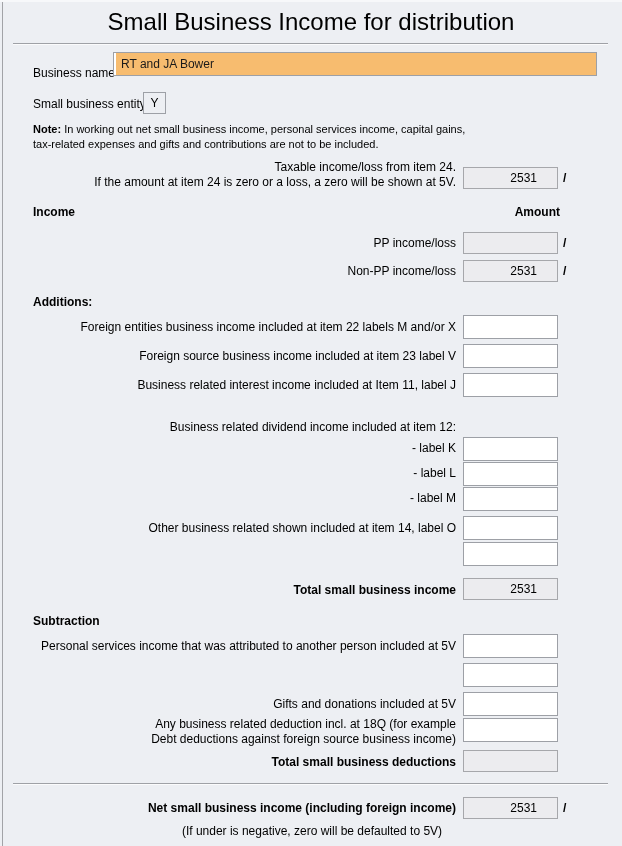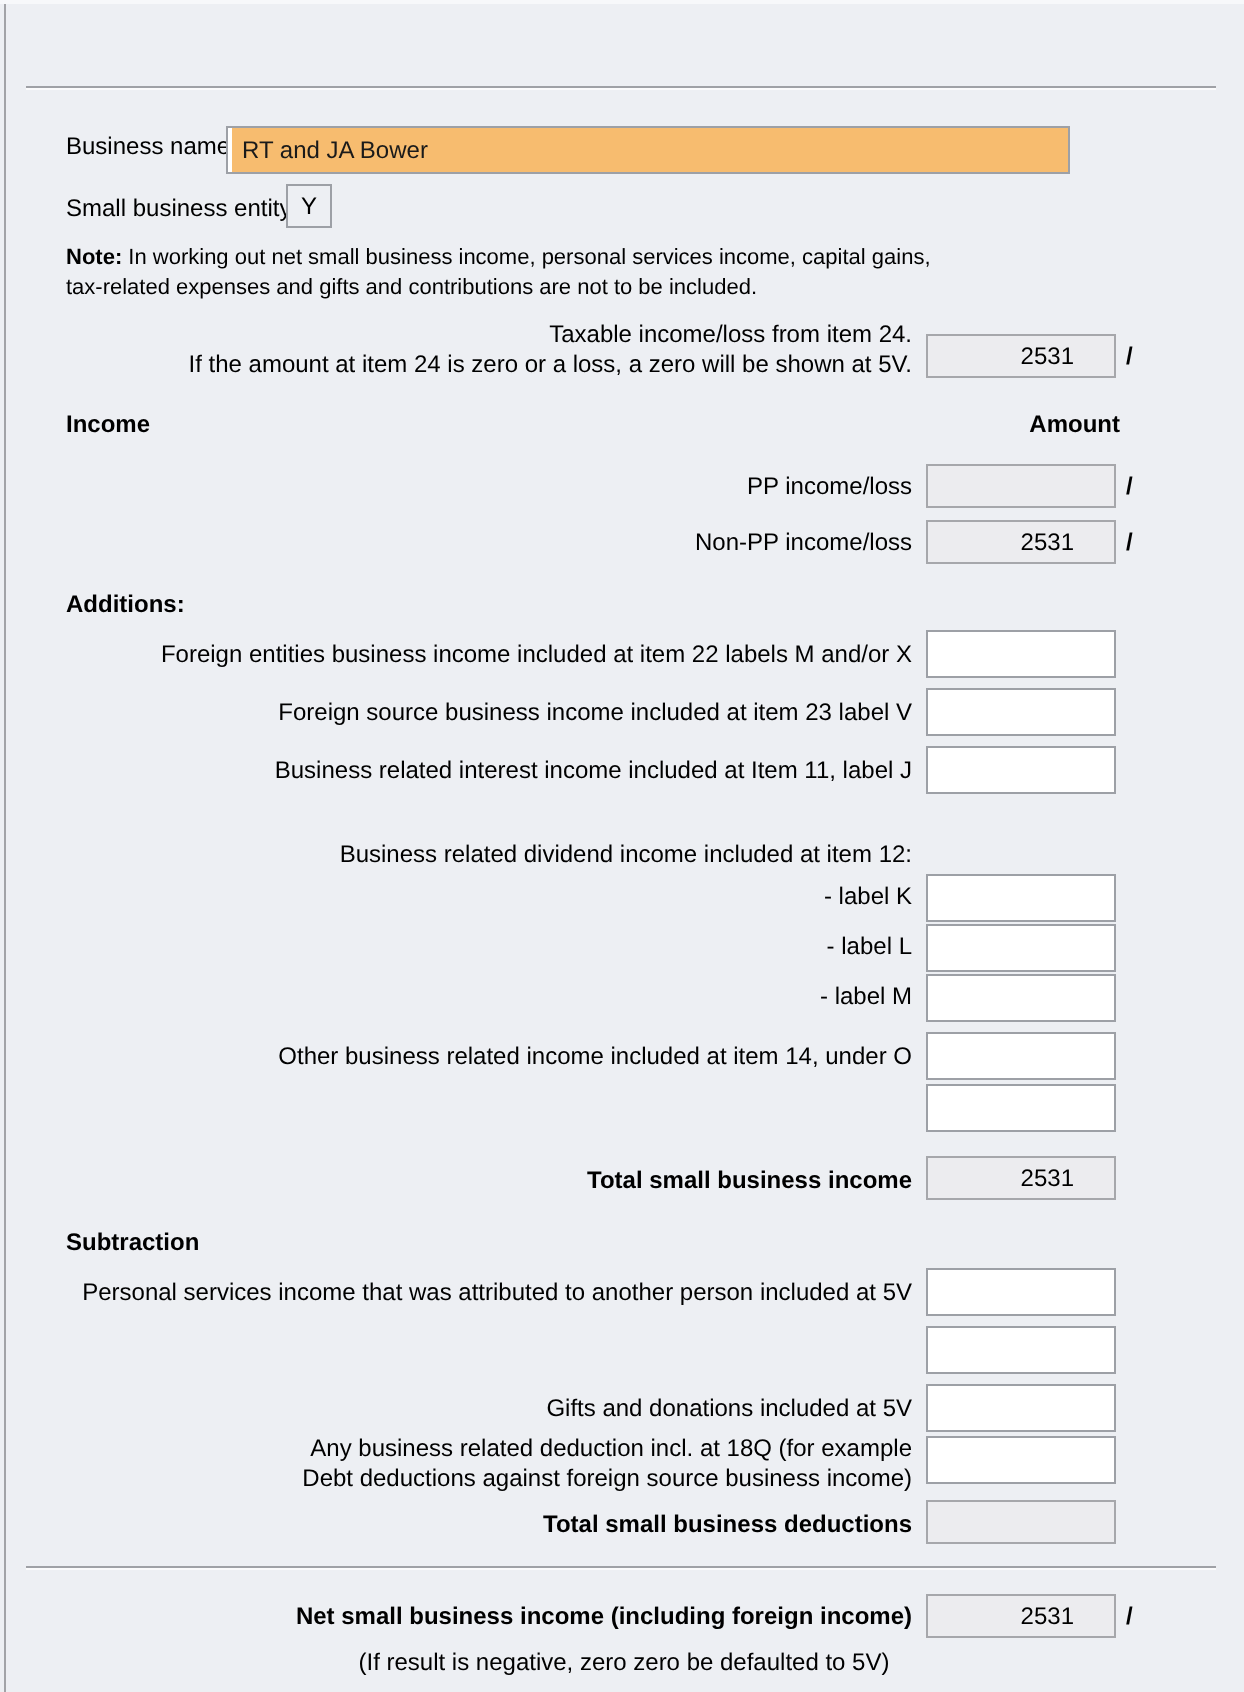--- a/index.html
+++ b/index.html
@@ -37,21 +37,21 @@
     font-family: "Liberation Sans", sans-serif; font-size: 12px;
     padding: 0 20px; text-align: right;
   }
   .field.readonly {
     height: 22px; background: #ececef; border-color: #a6a7ab;
     line-height: 20px;
   }
   .slash { position: absolute; left: 563px; font-size: 12px; font-weight: bold; }
 
   .bizname {
-    position: absolute; left: 113px; top: 63px; width: 422px; height: 24px;
+    position: absolute; left: 113px; top: 52px; width: 484px; height: 24px;
     border: 1px solid #9da0a6; background: #f7bc6f;
     box-shadow: inset 2px 0 0 #ffffff;
     font-family: "Liberation Sans", sans-serif; font-size: 12px;
     padding: 0 0 0 7px; color: #1a1a1a;
   }
   .entitybox {
     position: absolute; left: 143px; top: 92px; width: 23px; height: 22px;
     border: 1px solid #9da0a6; background: #edeff3;
     font-family: "Liberation Sans", sans-serif; font-size: 12px;
     text-align: center; padding: 0;
@@ -60,20 +60,21 @@
   .note .ml { white-space: pre-line; }
   .result-note { position: absolute; left: 167px; top: 824px; width: 290px; text-align: center; font-size: 12px; }
 </style>
 </head>
 <body>
 
 <div class="page">
   <div class="edge-left"></div>
   <div class="edge-top"></div>
 
+  <div class="title">Small Business Income for distribution</div>
   <div class="divider divider1"></div>
 
   <div class="lbl left" style="top:62px;">Business name</div>
   <input class="bizname" type="text" value="RT and JA Bower" style="">
 
   <div class="lbl left" style="top:93px;">Small business entity?</div>
   <input class="entitybox" type="text" value="Y" style="">
 
   <div class="note">
     <span class="bold">Note:</span><span class="ml"> In working out net small business income, personal services income, capital gains,
@@ -111,21 +112,21 @@
 
   <div class="lbl" style="top:437px;">- label K</div>
   <input class="field" type="text" style="top: 437px;" value="">
 
   <div class="lbl" style="top:462px;">- label L</div>
   <input class="field" type="text" style="top: 462px;" value="">
 
   <div class="lbl" style="top:487px;">- label M</div>
   <input class="field" type="text" style="top: 487px;" value="">
 
-  <div class="lbl" style="top:517px;">Other business related income included at item 14, under O</div>
+  <div class="lbl" style="top:517px;">Other business related shown included at item 14, label O</div>
   <input class="field" type="text" style="top: 516px;" value="">
 
   <input class="field" type="text" style="top: 542px;" value="">
 
   <div class="lbl bold" style="top:579px;">Total small business income</div>
   <div class="field readonly" style="top:578px;">2531</div>
 
   <div class="lbl left bold" style="top:610px;">Subtraction</div>
 
   <div class="lbl" style="top:635px;">Personal services income that was attributed to another person included at 5V</div>
@@ -141,14 +142,14 @@
   <input class="field" type="text" style="top: 718px;" value="">
 
   <div class="lbl bold" style="top:751px;">Total small business deductions</div>
   <div class="field readonly" style="top:750px;"></div>
 
   <div class="divider divider2"></div>
 
   <div class="lbl bold" style="top:797px;">Net small business income (including foreign income)</div>
   <div class="field readonly" style="top:797px;">2531</div>
   <div class="slash" style="top:801px;">/</div>
-  <div class="result-note">(If result is negative, zero zero be defaulted to 5V)</div>
+  <div class="result-note">(If under is negative, zero will be defaulted to 5V)</div>
 </div>
 
 </body></html>

